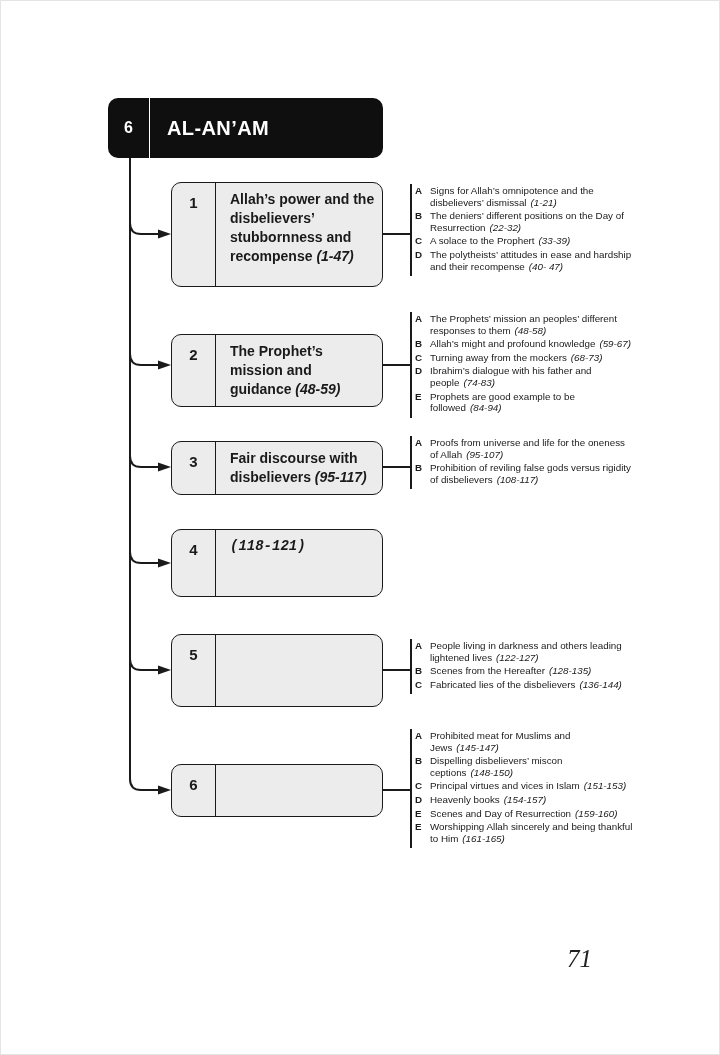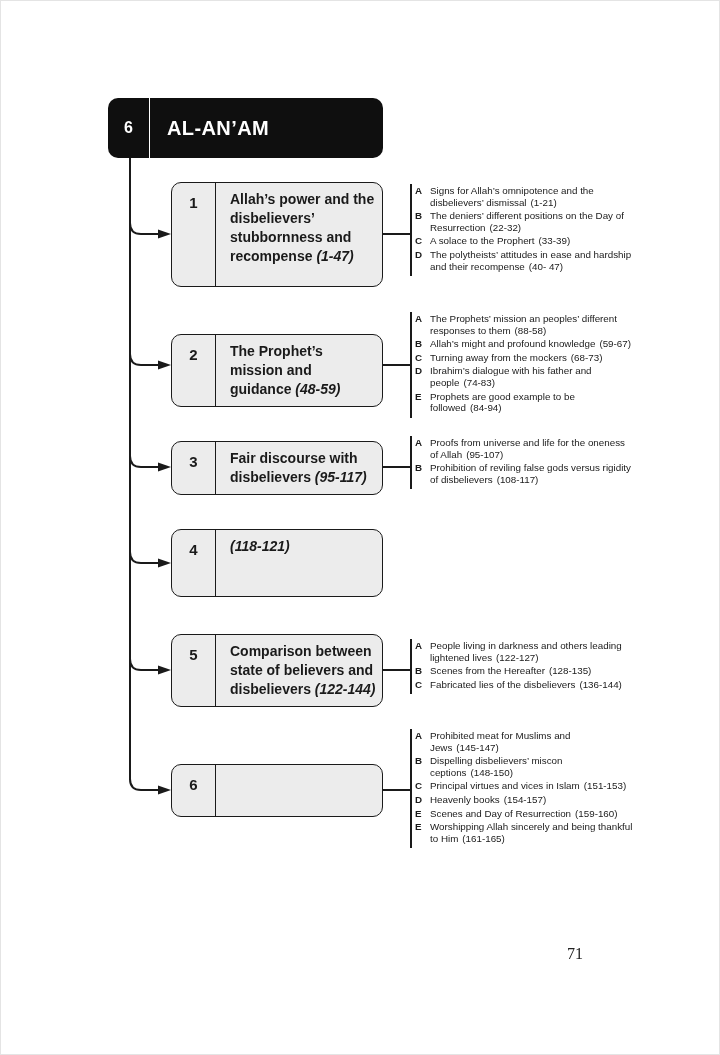--- a/index.html
+++ b/index.html
@@ -38,45 +38,45 @@
   .sbox .num{
     flex:0 0 43px;border-right:1.5px solid #1a1a1a;
     display:flex;justify-content:center;align-items:flex-start;
     padding-top:11px;font-size:15px;font-weight:600;
   }
   .sbox .stitle{
     flex:1;display:flex;flex-direction:column;justify-content:flex-start;
     padding:7px 6px 7px 14px;font-size:14px;font-weight:600;line-height:19px;
   }
   .brange{font-style:italic;}
-  .range-block .brange{display:block;}
+  .range-block .brange{display:block;font-family:Liberation Mono, monospace;}
   .r1{top:181px;min-height:105px;}
   .r2{top:333px;min-height:63px;}
   .r3{top:440px;min-height:53px;}
   .r4{top:528px;min-height:68px;}
   .r5{top:633px;min-height:73px;}
   .r6{top:763px;min-height:53px;}
   
   .sublist{
     position:absolute;left:409px;width:224px;box-sizing:border-box;
     border-left:2px solid #1a1a1a;padding:1px 0 2px 3px;z-index:1;
   }
   .sl1{top:183px;}
   .sl2{top:311px;}
   .sl3{top:435px;}
   .sl5{top:638px;}
   .sl6{top:728px;}
   .item{display:flex;margin-bottom:2px;font-size:9.8px;line-height:11.6px;}
   .item .letter{flex:0 0 15px;font-weight:700;}
   .item .itext{flex:1;}
-  .irange{margin-left:4px;white-space:nowrap;}
+  .irange{font-style:italic;margin-left:4px;white-space:nowrap;}
   
   .pagenum{
     position:absolute;left:566px;top:944px;
-    font-family:"Liberation Serif", serif;font-size:16px;color:#222;
+    font-family:"Liberation Serif", serif;font-size:25px;color:#222;font-style:italic;
   }
 </style>
 </head>
 <body>
 
 <div class="page">
 
   <svg class="wire" width="720" height="1055" viewBox="0 0 720 1055">
     <g stroke="#1a1a1a" stroke-width="2" fill="none">
       <path d="M129 156 L129 779"></path>
@@ -136,21 +136,21 @@
   <div class="sbox r2">
     <div class="num">2</div>
     <div class="stitle">
       <div><span>The Prophet’s mission and guidance</span>
         <span class="brange">(48-59)</span></div>
     </div>
   </div>
   <div class="sublist sl2">
       <div class="item">
       <span class="letter">A</span>
-      <span class="itext"><span>The Prophets’ mission an peoples’ different responses to them</span><span class="irange">(88-58)</span></span>
+      <span class="itext"><span>The Prophets’ mission an peoples’ different responses to them</span><span class="irange">(48-58)</span></span>
     </div>
       <div class="item">
       <span class="letter">B</span>
       <span class="itext"><span>Allah’s might and profound knowledge</span><span class="irange">(59-67)</span></span>
     </div>
       <div class="item">
       <span class="letter">C</span>
       <span class="itext"><span>Turning away from the mockers</span><span class="irange">(68-73)</span></span>
     </div>
       <div class="item">
@@ -184,24 +184,20 @@
   <div class="sbox r4 range-block">
     <div class="num">4</div>
     <div class="stitle">
       <div>
         <span class="brange">(118-121)</span></div>
     </div>
   </div>
 
   <div class="sbox r5">
     <div class="num">5</div>
-    <div class="stitle">
-      <div><span>Comparison between state of believers and disbelievers</span>
-        <span class="brange">(122-144)</span></div>
-    </div>
   </div>
   <div class="sublist sl5">
       <div class="item">
       <span class="letter">A</span>
       <span class="itext"><span>People living in darkness and others leading lightened lives</span><span class="irange">(122-127)</span></span>
     </div>
       <div class="item">
       <span class="letter">B</span>
       <span class="itext"><span>Scenes from the Hereafter</span><span class="irange">(128-135)</span></span>
     </div>

